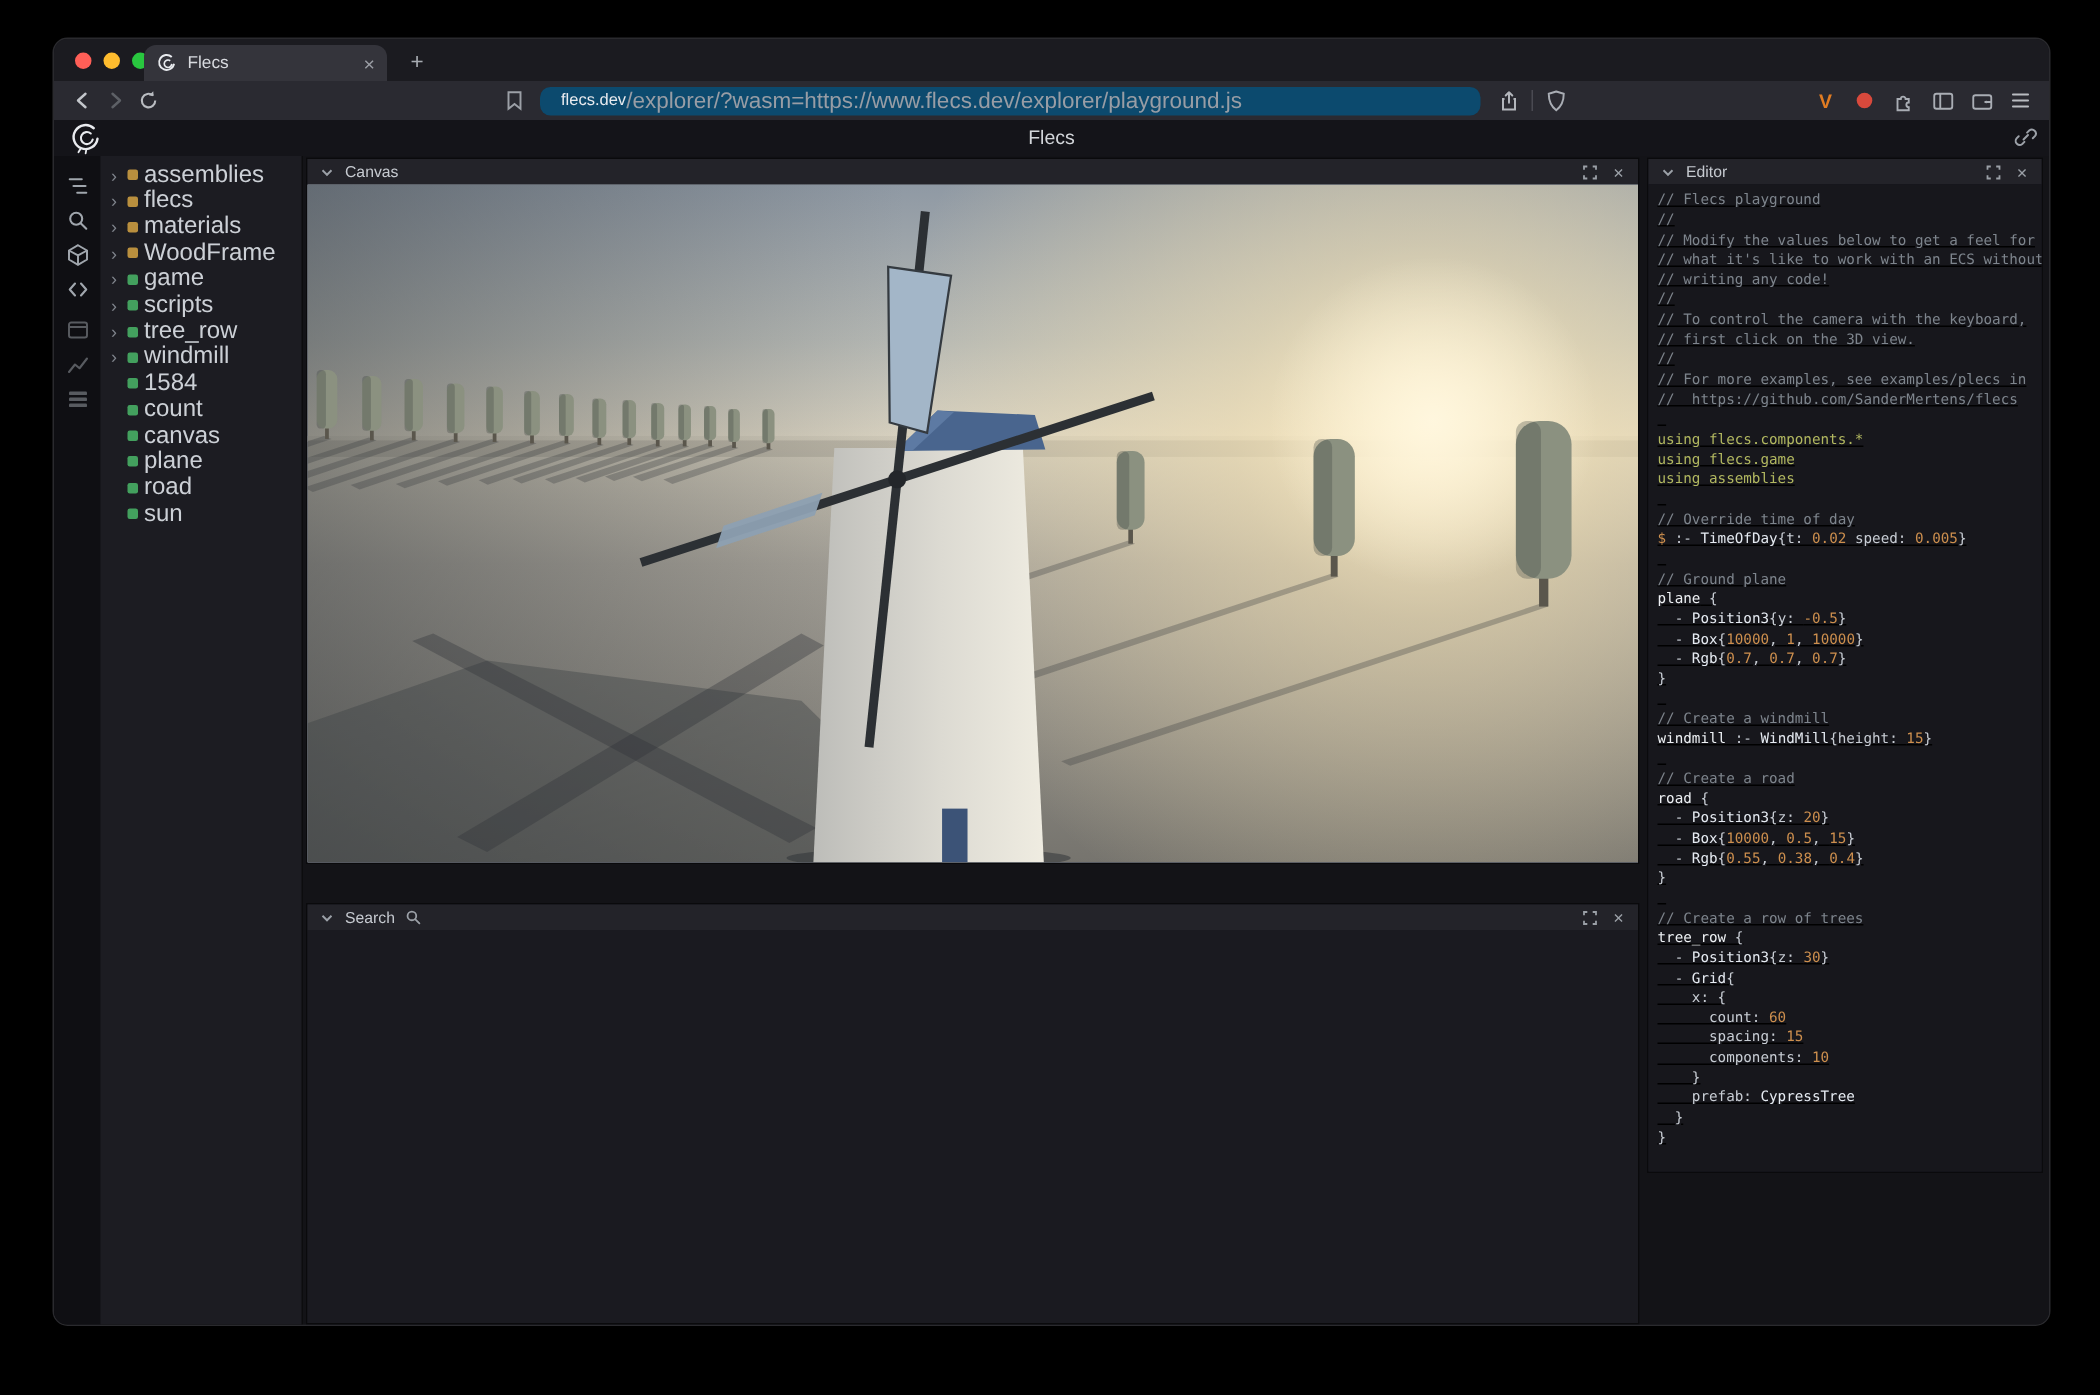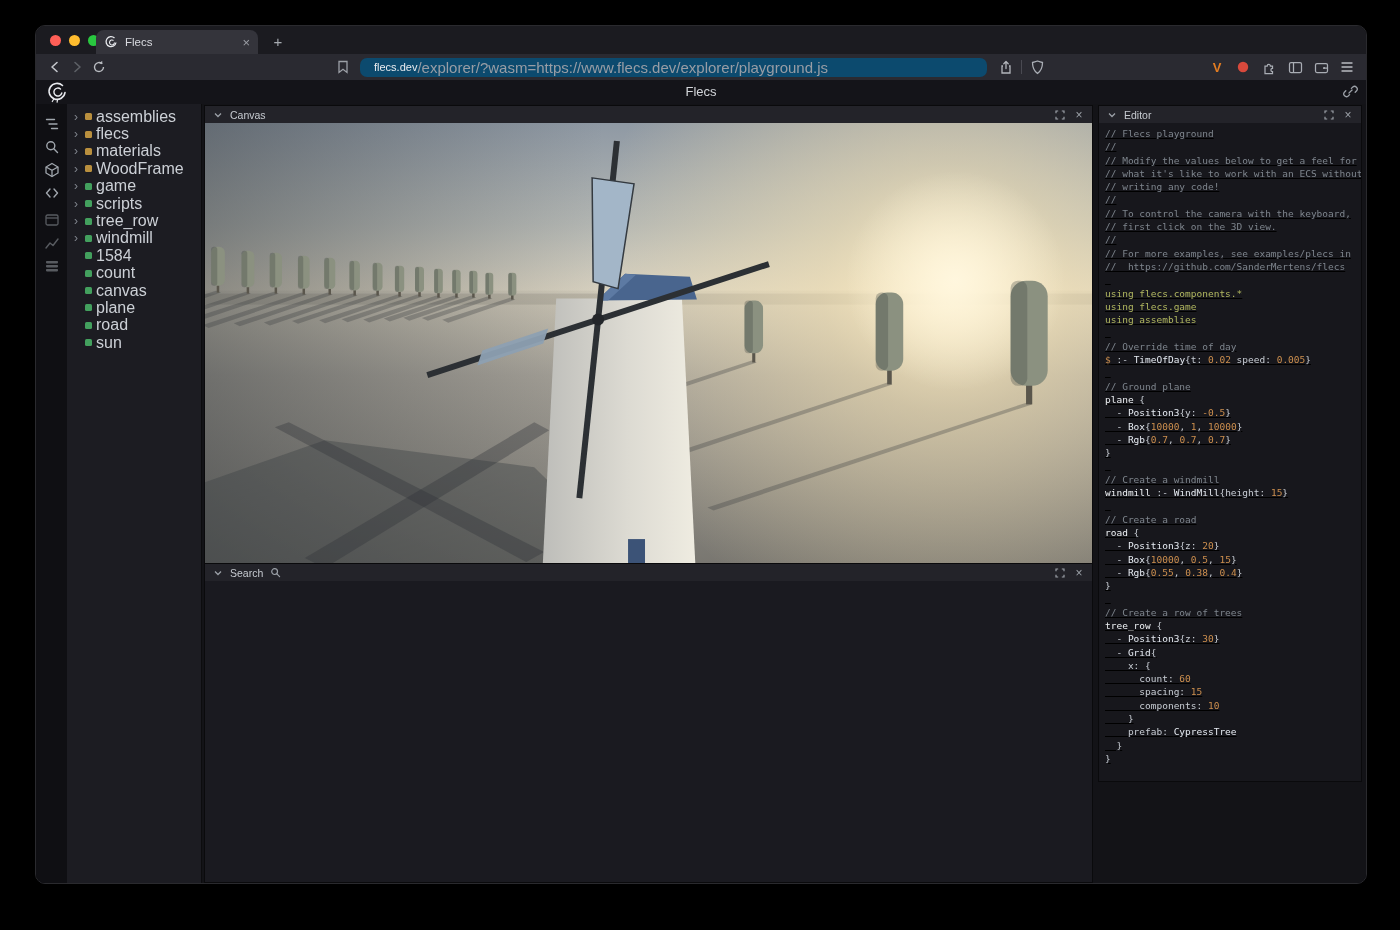--- a/index.html
+++ b/index.html
@@ -51,21 +51,21 @@
   
   .panel{position:absolute;background:#191920;border:1px solid #0a0a0c;box-sizing:border-box;}
   .phead{height:17px;background:#232329;display:flex;align-items:center;padding:0 6px;gap:5px;border-bottom:1px solid #0d0d10;}
   .ptext{font-size:10.5px;color:#c6cad0;}
   .pspacer{flex:1;}
   .pico{display:flex;align-items:center;justify-content:center;width:14px;height:14px;}
   .pclose{font-size:12px;color:#9ba0a7;line-height:1;}
   .canvas-panel{left:168px;top:1px;width:889px;height:471px;}
   .canvas-body{position:absolute;left:0;top:17px;right:0;bottom:0;overflow:hidden;background:#9aa2ab;}
   .canvas-body svg{display:block;width:100%;height:100%;}
-  .search-panel{left:168px;top:459px;width:889px;bottom:0;text-align:center;}
+  .search-panel{left:168px;top:498px;width:889px;bottom:0;text-align:center;}
   .search-body{position:absolute;left:0;top:17px;right:0;bottom:0;background:#1a1a20;}
   .editor-panel{left:1062px;top:1px;width:264px;height:677px;}
   .editor-body{position:absolute;left:0;top:17px;right:0;bottom:0;background:#17171c;overflow:hidden;padding:4px 0 0 6px;text-decoration:underline;}
   .cline{font-family:"DejaVu Sans Mono",monospace;font-size:9.5px;line-height:13.3px;white-space:pre;}
   .c-com{color:#7e858d}.c-use{color:#b2b860}.c-def{color:#c8cdd4}
   .c-ent{color:#eef1f4}.c-typ{color:#e6ebf2}.c-num{color:#cd8f4e}
   svg.icon{display:block;}
 </style>
 </head>
 <body>

